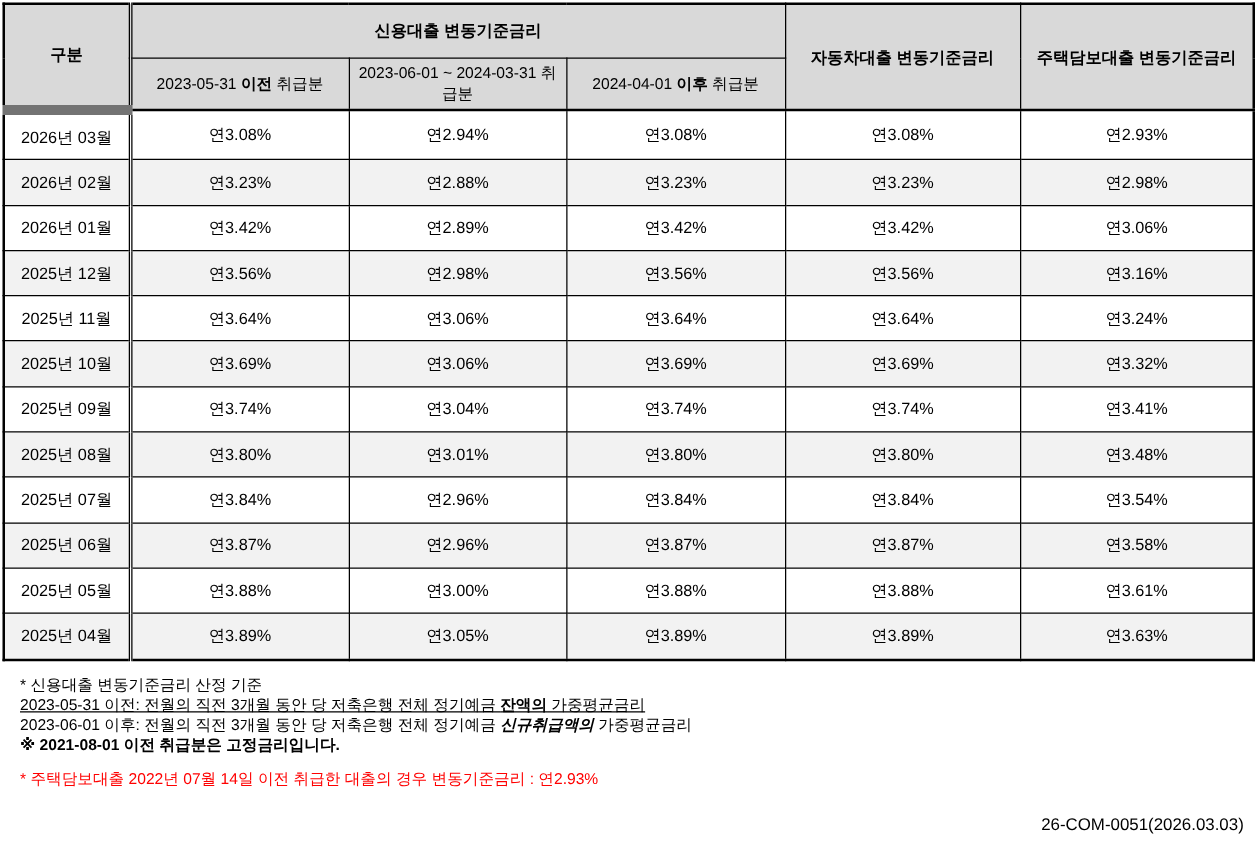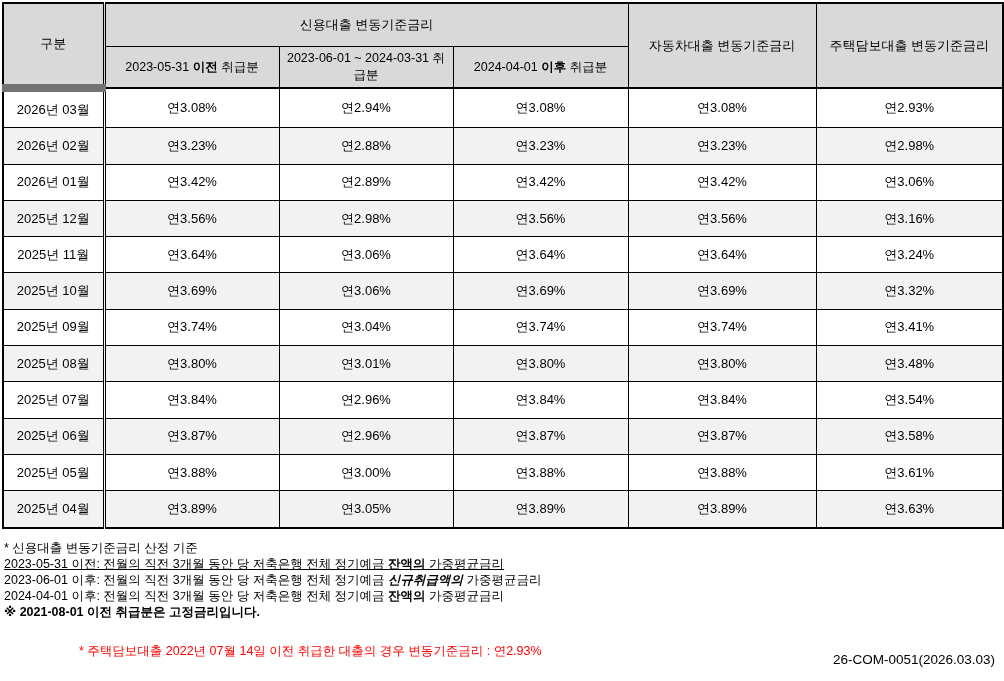--- a/index.html
+++ b/index.html
@@ -27,45 +27,45 @@
   }
   table.rates th, table.rates td {
     border: 1px solid #000;
     text-align: center;
     vertical-align: middle;
     padding: 0 4px;
     font-size: 13px;
   }
   table.rates thead th {
     background: #d9d9d9;
-    font-weight: normal;
+    font-weight: bold;
   }
   table.rates thead tr.groups th { height: 42px; }
   table.rates thead tr.subs th {
     height: 40px;
     font-weight: normal;
     font-size: 12.5px;
   }
   table.rates thead tr.subs th .em { font-weight: bold; }
   table.rates thead { border-bottom: 2px solid #000; }
   table.rates th.col1, table.rates tbody td:first-child {
     border-right: 3px double #000;
   }
   table.rates th.col1 { border-bottom: 8px solid #737373; }
   table.rates tbody td { height: 35.3px; background: #ffffff; }
   table.rates tbody tr:nth-child(even) td { background: #f2f2f2; }
   .footnotes {
     position: absolute;
-    left: 4px;
+    left: 16px;
     top: 540px;
     font-size: 12.5px;
     line-height: 16px;
   }
   .note-line { white-space: pre; }
-  .note-line.gap { margin-top: 23px; text-align: right; }
+  .note-line.gap { margin-top: 11px; }
   .doc-id {
     position: absolute;
     right: 9px;
     top: 652px;
     font-size: 13.5px;
     color: #000;
   }
 </style>
 </head>
 <body>
@@ -191,20 +191,19 @@
           <td>연3.89%</td>
           <td>연3.63%</td>
         </tr>
       </tbody>
   </table>
 
   <div class="footnotes">
       <div class="note-line" style="color: rgb(0, 0, 0);"><span>* 신용대출 변동기준금리 산정 기준</span></div>
       <div class="note-line" style="color: rgb(0, 0, 0); text-decoration: underline;"><span>2023-05-31 이전: 전월의 직전 3개월 동안 당 저축은행 전체 정기예금 </span><span style="font-weight: bold;">잔액의</span><span> 가중평균금리</span></div>
       <div class="note-line" style="color: rgb(0, 0, 0);"><span>2023-06-01 이후: 전월의 직전 3개월 동안 당 저축은행 전체 정기예금 </span><span style="font-weight: bold; font-style: italic;">신규취급액의</span><span> 가중평균금리</span></div>
-      <div class="note-line" style="color: rgb(0, 0, 0);"><span>2024-04-01 이후: 전월의 직전 3개월 동안 당 저축은행 전체 정기예금 </span><span style="font-weight: bold;">잔액의</span><span> 가중평균금리</span></div>
       <div class="note-line" style="color: rgb(0, 0, 0);"><span style="font-weight: bold;">※ 2021-08-01 이전 취급분은 고정금리입니다.</span></div>
       <div class="note-line gap" style="color: rgb(255, 0, 0);"><span>* 주택담보대출 2022년 07월 14일 이전 취급한 대출의 경우 변동기준금리 : 연2.93%</span></div>
     </div>
 
   <div class="doc-id">26-COM-0051(2026.03.03)</div>
 
 </div>
 
 </body></html>

